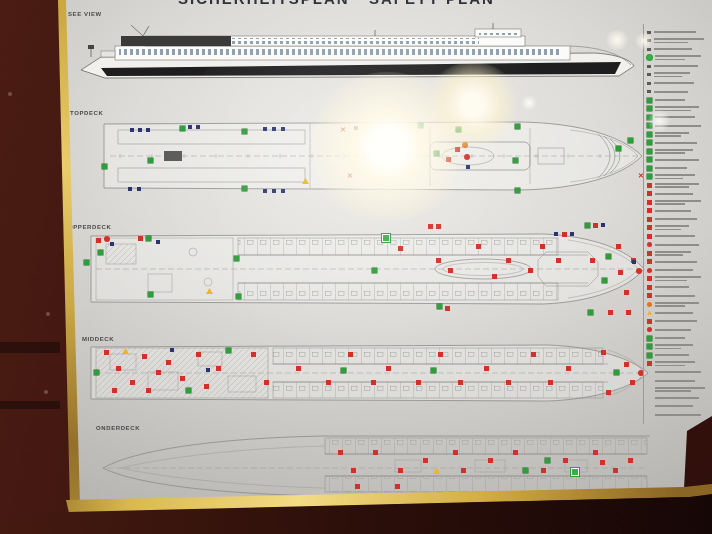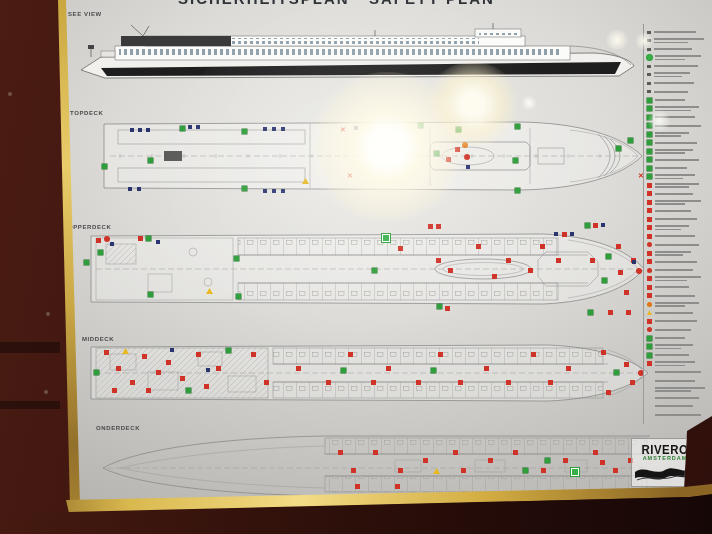--- a/index.html
+++ b/index.html
@@ -625,28 +625,20 @@
         </span>
       </div>
       <div class="lrow">
         <span class="sw sw-n"></span>
         <span class="ltxt">
           <span class="bar" style="width: 46px;"></span>
         </span>
       </div>
     </div>
 
-  <div class="logo">
-    <div class="logo-l1">RIVERO</div>
-    <div class="logo-l2">AMSTERDAM</div>
-    <svg width="60" height="18" viewBox="0 0 60 18">
-      <path d="M0,8 C10,1 20,12 30,6 C40,0 50,12 60,4 L60,11 C50,18 40,8 30,14 C20,19 10,10 0,14 Z" fill="#141414"></path>
-      <path d="M2,16 C14,11 26,17 38,13 C46,10 54,14 59,12" stroke="#3a3a3a" stroke-width="1" fill="none"></path>
-    </svg>
-  </div>
 
   <div class="sheen glassband"></div>
   <div class="sheen glare2"></div>
   <div class="sheen glare1"></div>
   <div class="sheen glare3"></div>
   <div class="sheen glare4"></div>
   <div class="sheen glare5"></div>
   <div class="sheen glare6"></div>
 </div>
 

